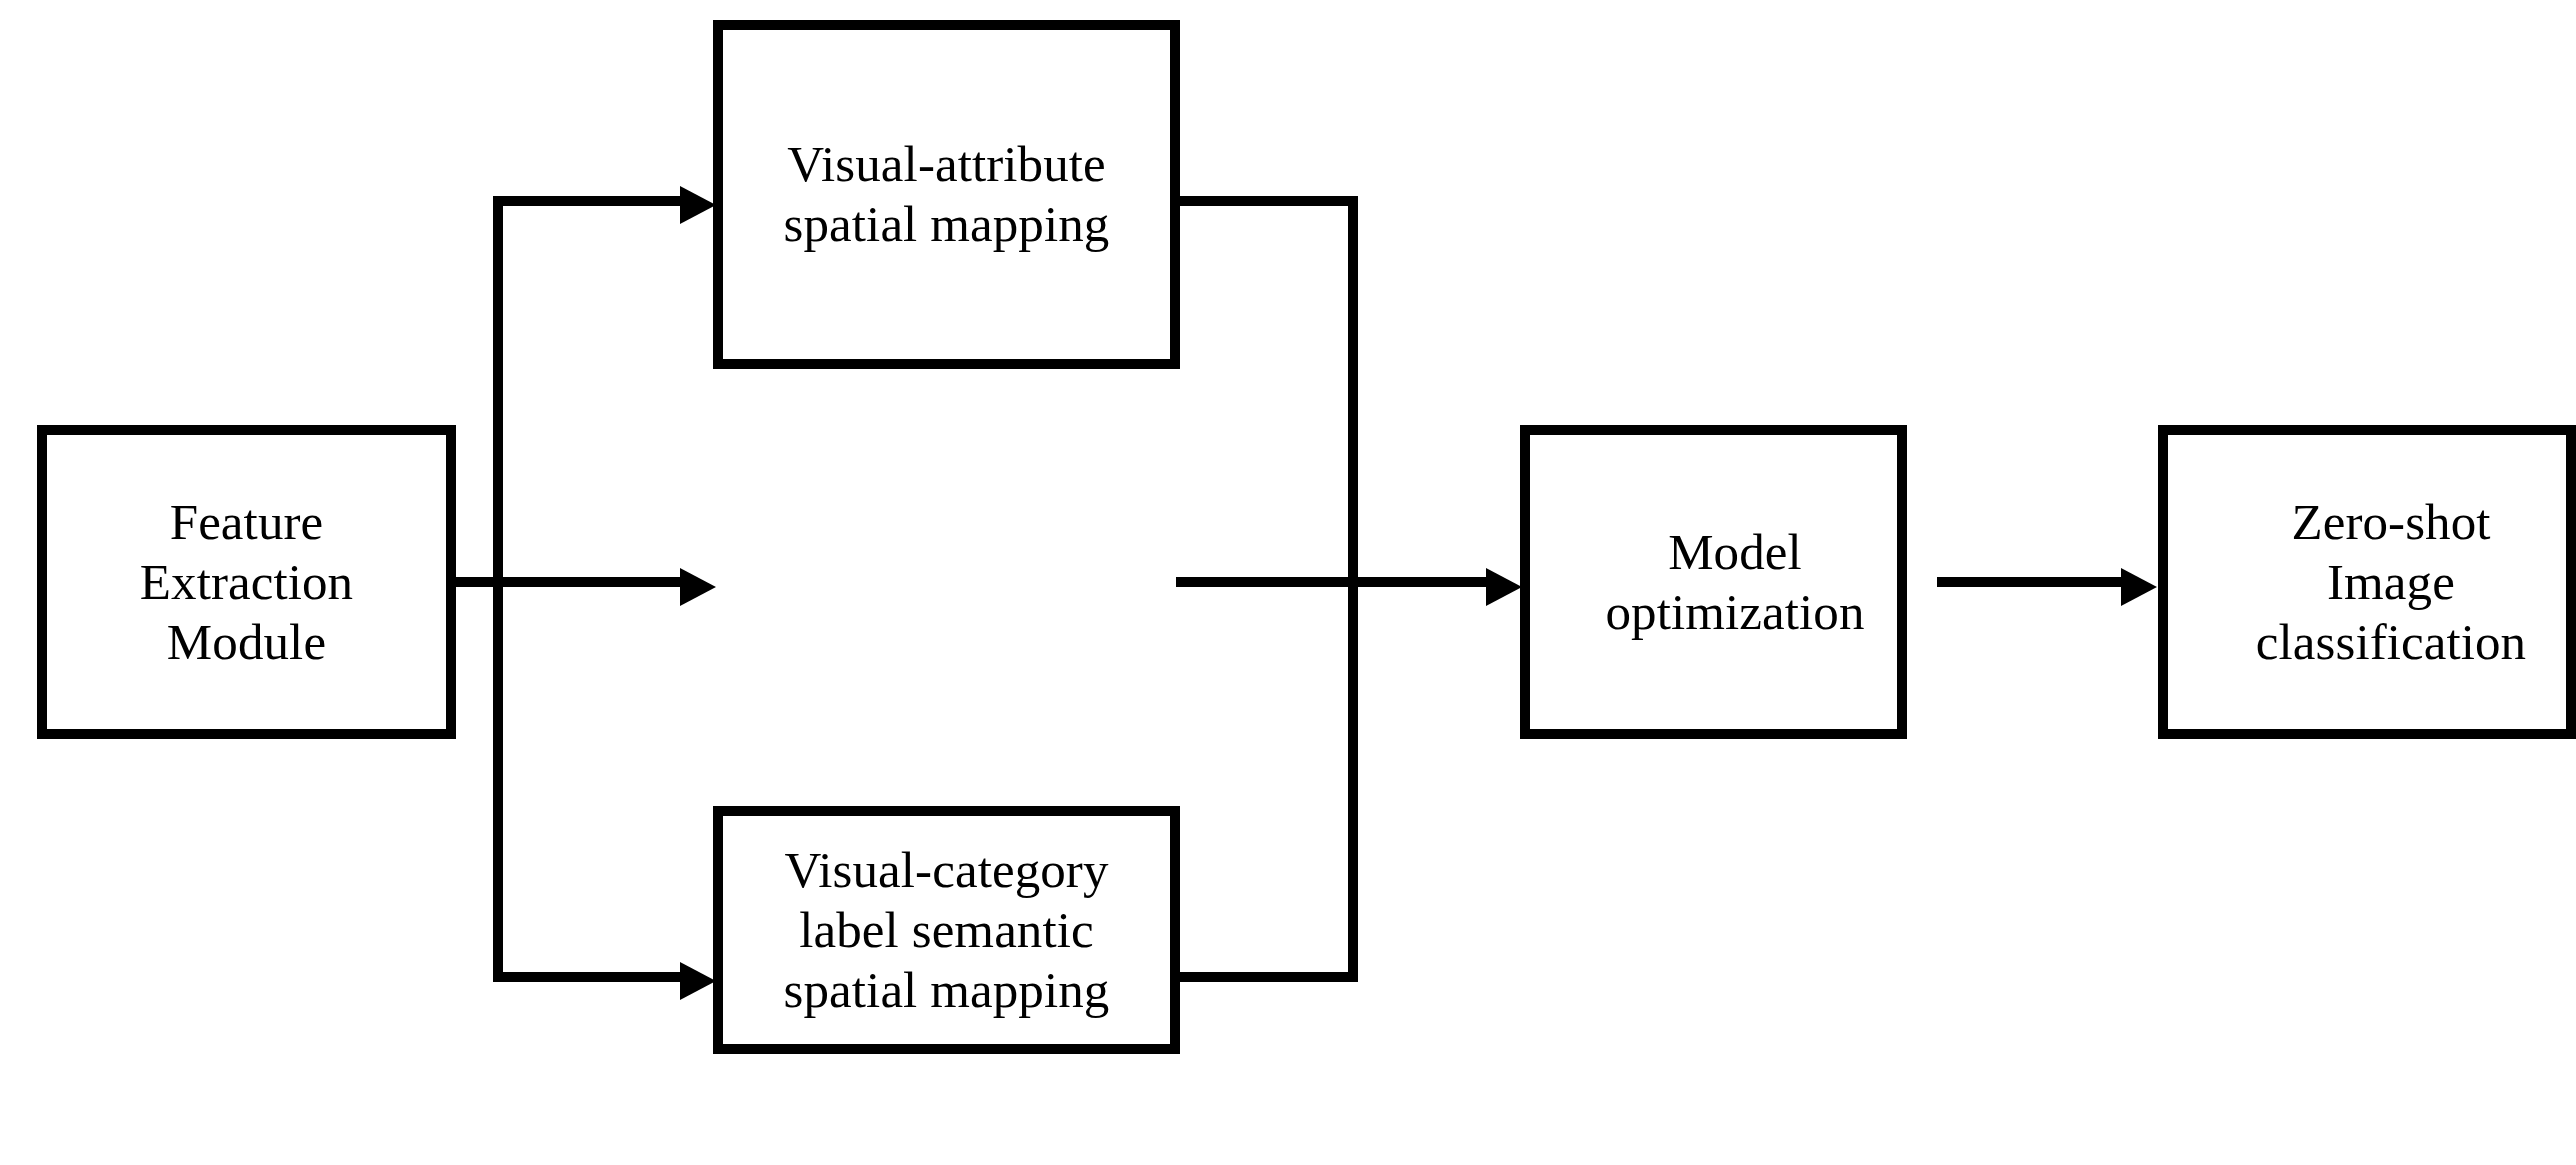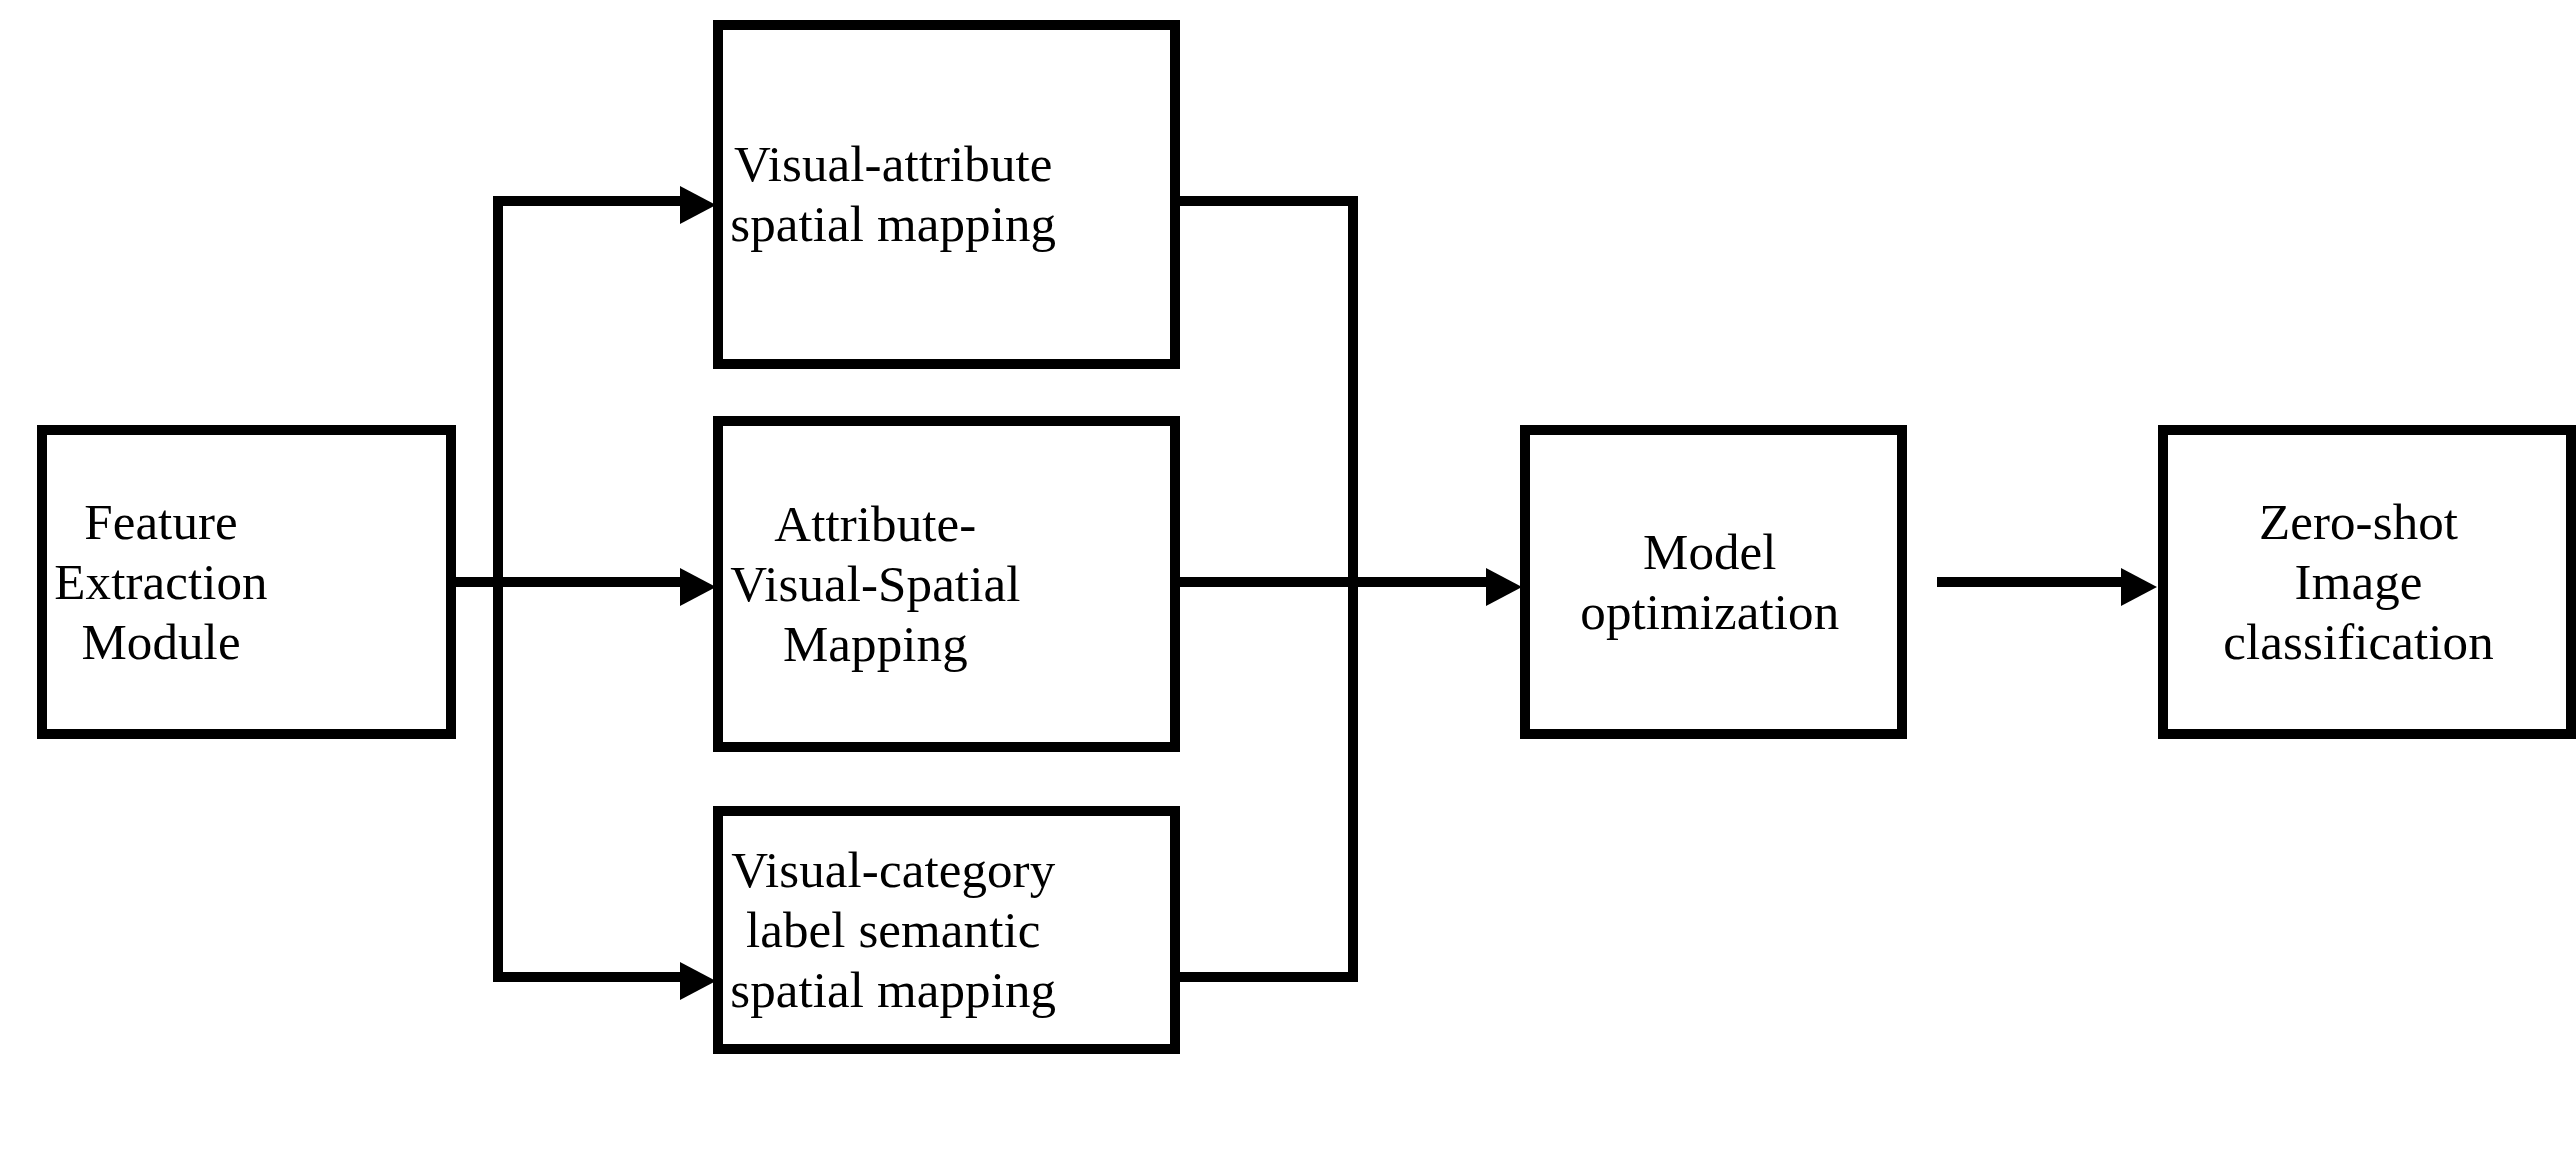--- a/index.html
+++ b/index.html
@@ -16,21 +16,21 @@
     overflow: hidden;
     font-family: "Liberation Serif", "DejaVu Serif", serif;
   }
   .node {
     position: absolute;
     box-sizing: border-box;
     border: 10.2px solid #000000;
     background: #ffffff;
     display: flex;
     align-items: center;
-    justify-content: flex-start;
+    justify-content: center;
     z-index: 3;
   }
   .node-label {
     text-align: center;
     color: #000000;
     font-size: 51px;
     line-height: 1.18;
     letter-spacing: 0.1px;
     white-space: pre-line;
     padding: 0 7.3px;
@@ -91,25 +91,20 @@
     <span class="node-label">Feature
 Extraction
 Module</span>
   </div>
 
   <div class="node" style="left:713px; top:19.7px; width:467px; height:349px;">
     <span class="node-label">Visual-attribute
 spatial mapping</span>
   </div>
 
-  <div class="node" style="left:713px; top:416px; width:467px; height:336px;">
-    <span class="node-label">Attribute-
-Visual-Spatial
-Mapping</span>
-  </div>
 
   <div class="node" style="left:713px; top:806px; width:467px; height:248px;">
     <span class="node-label">Visual-category
 label semantic
 spatial mapping</span>
   </div>
 
   <div class="node" style="left:1520px; top:425px; width:387px; height:314px;padding-left:43px;">
     <span class="node-label">Model
 optimization</span>

